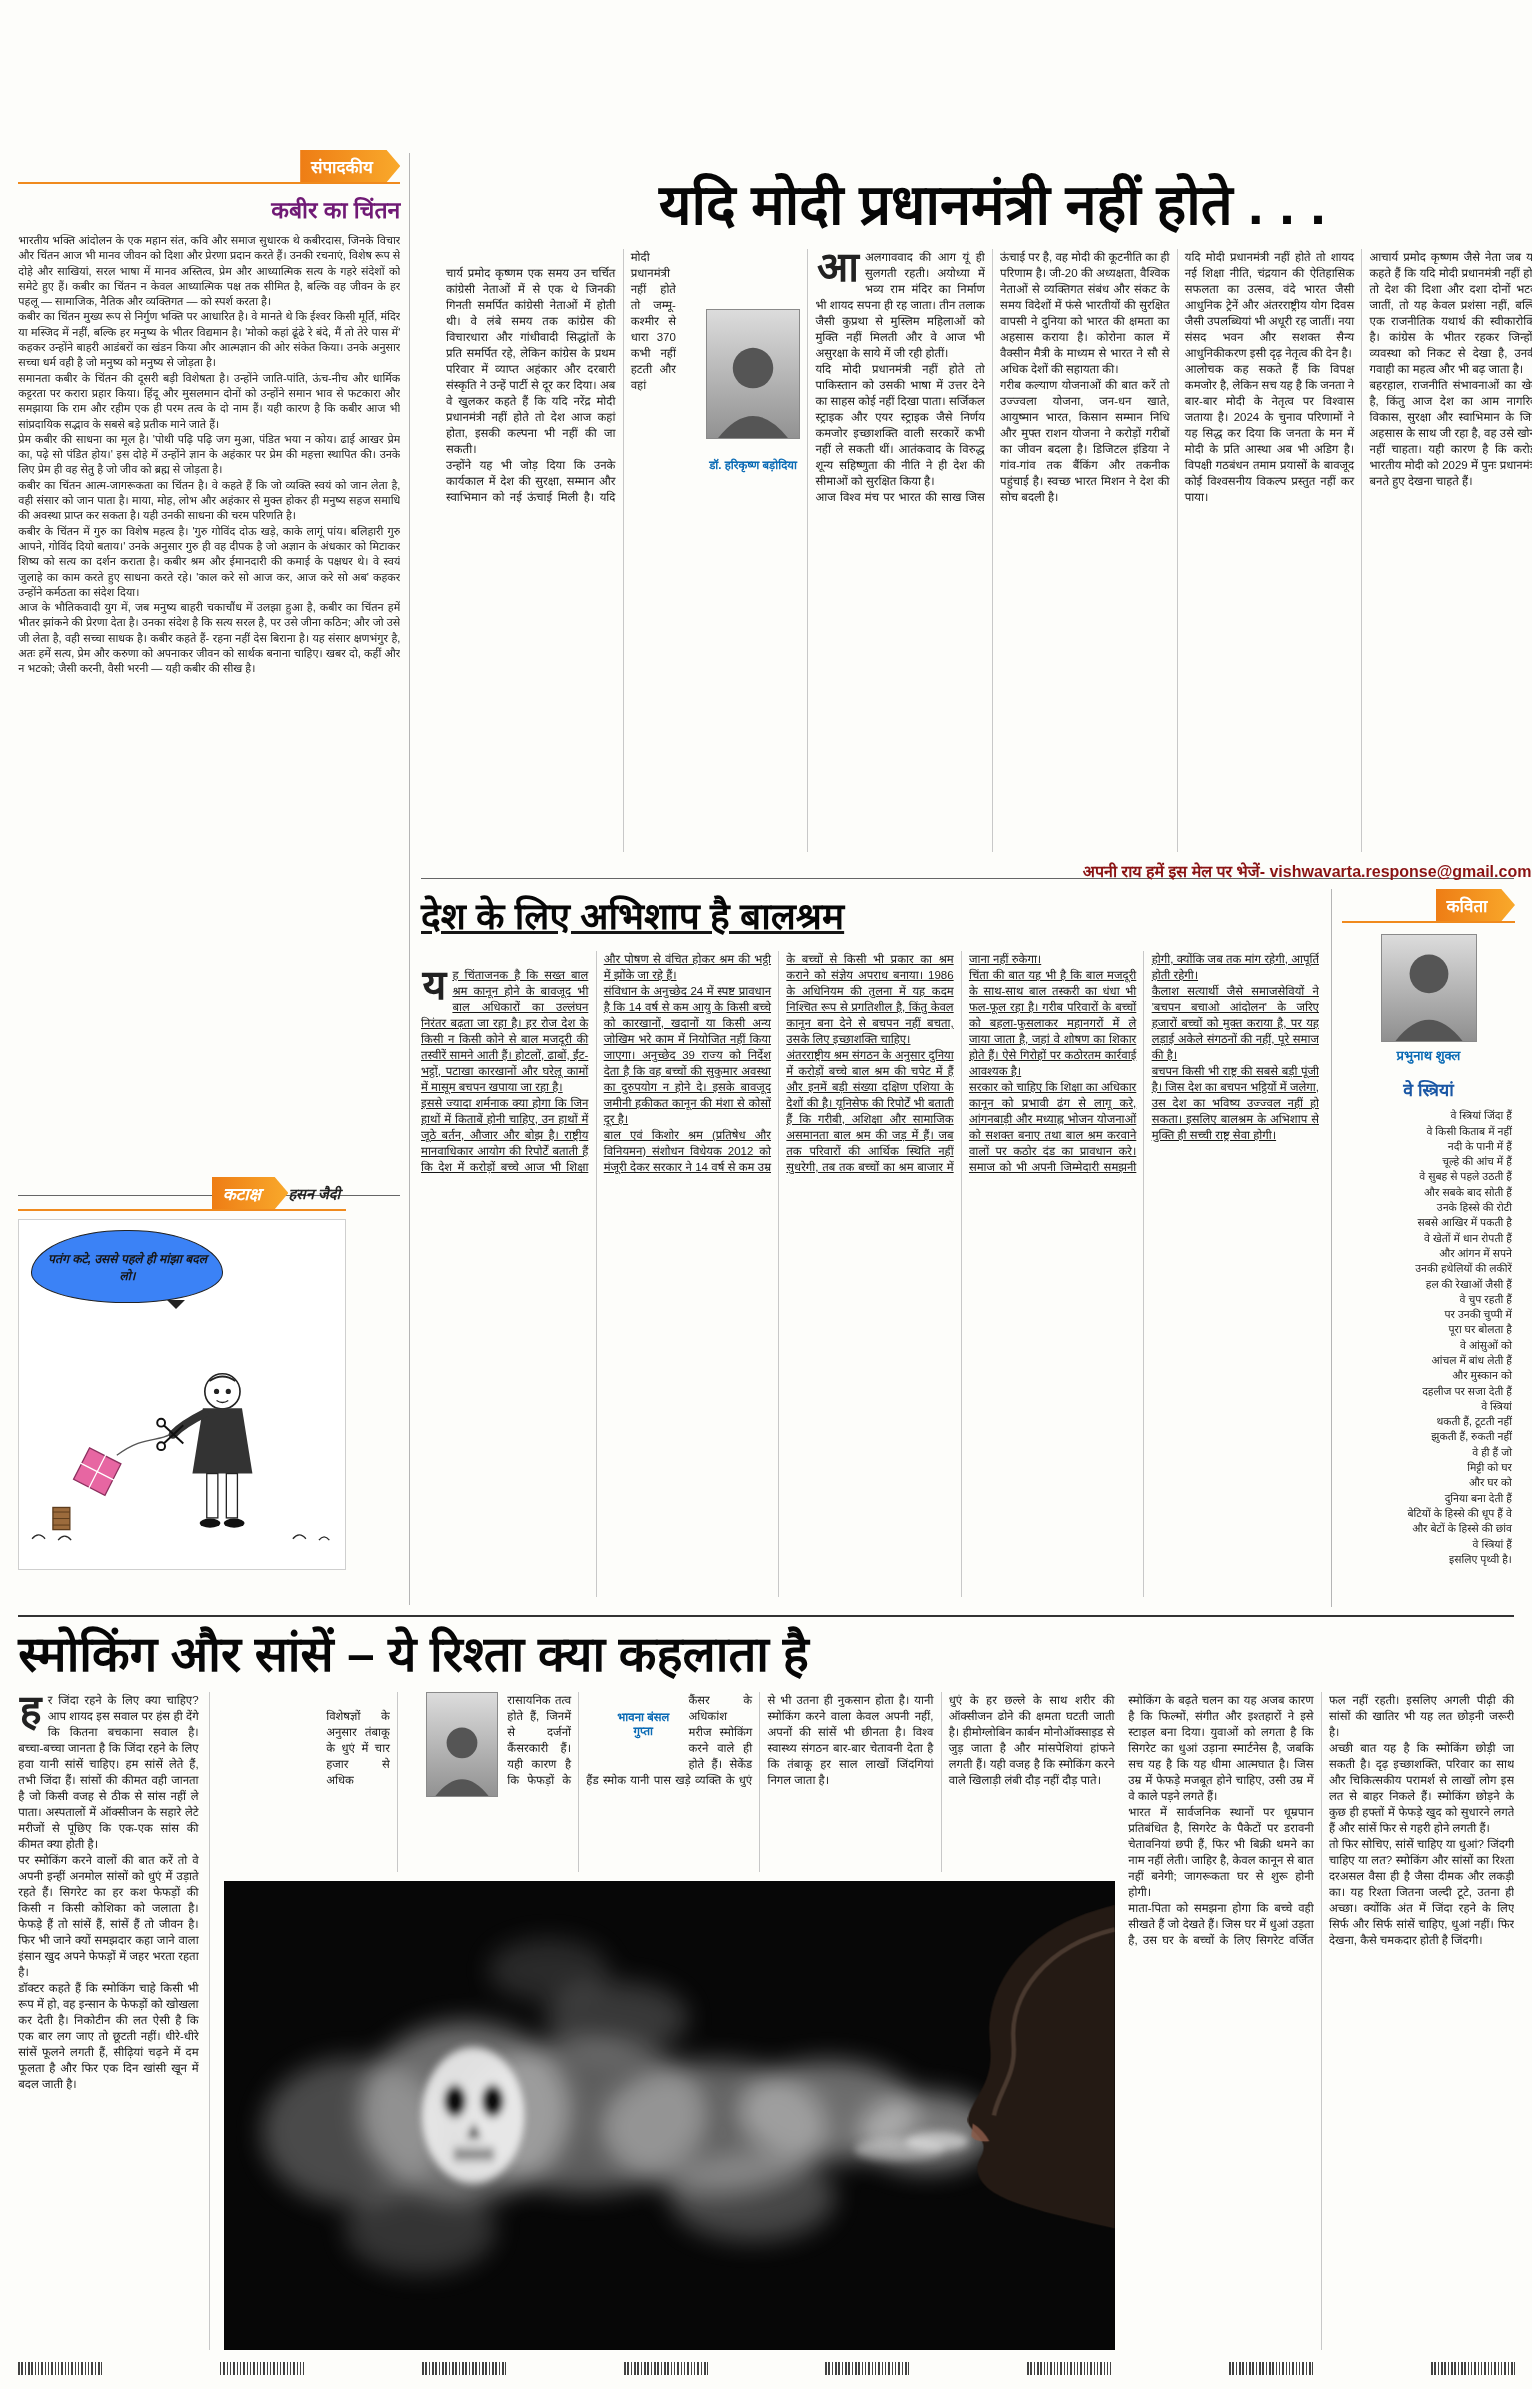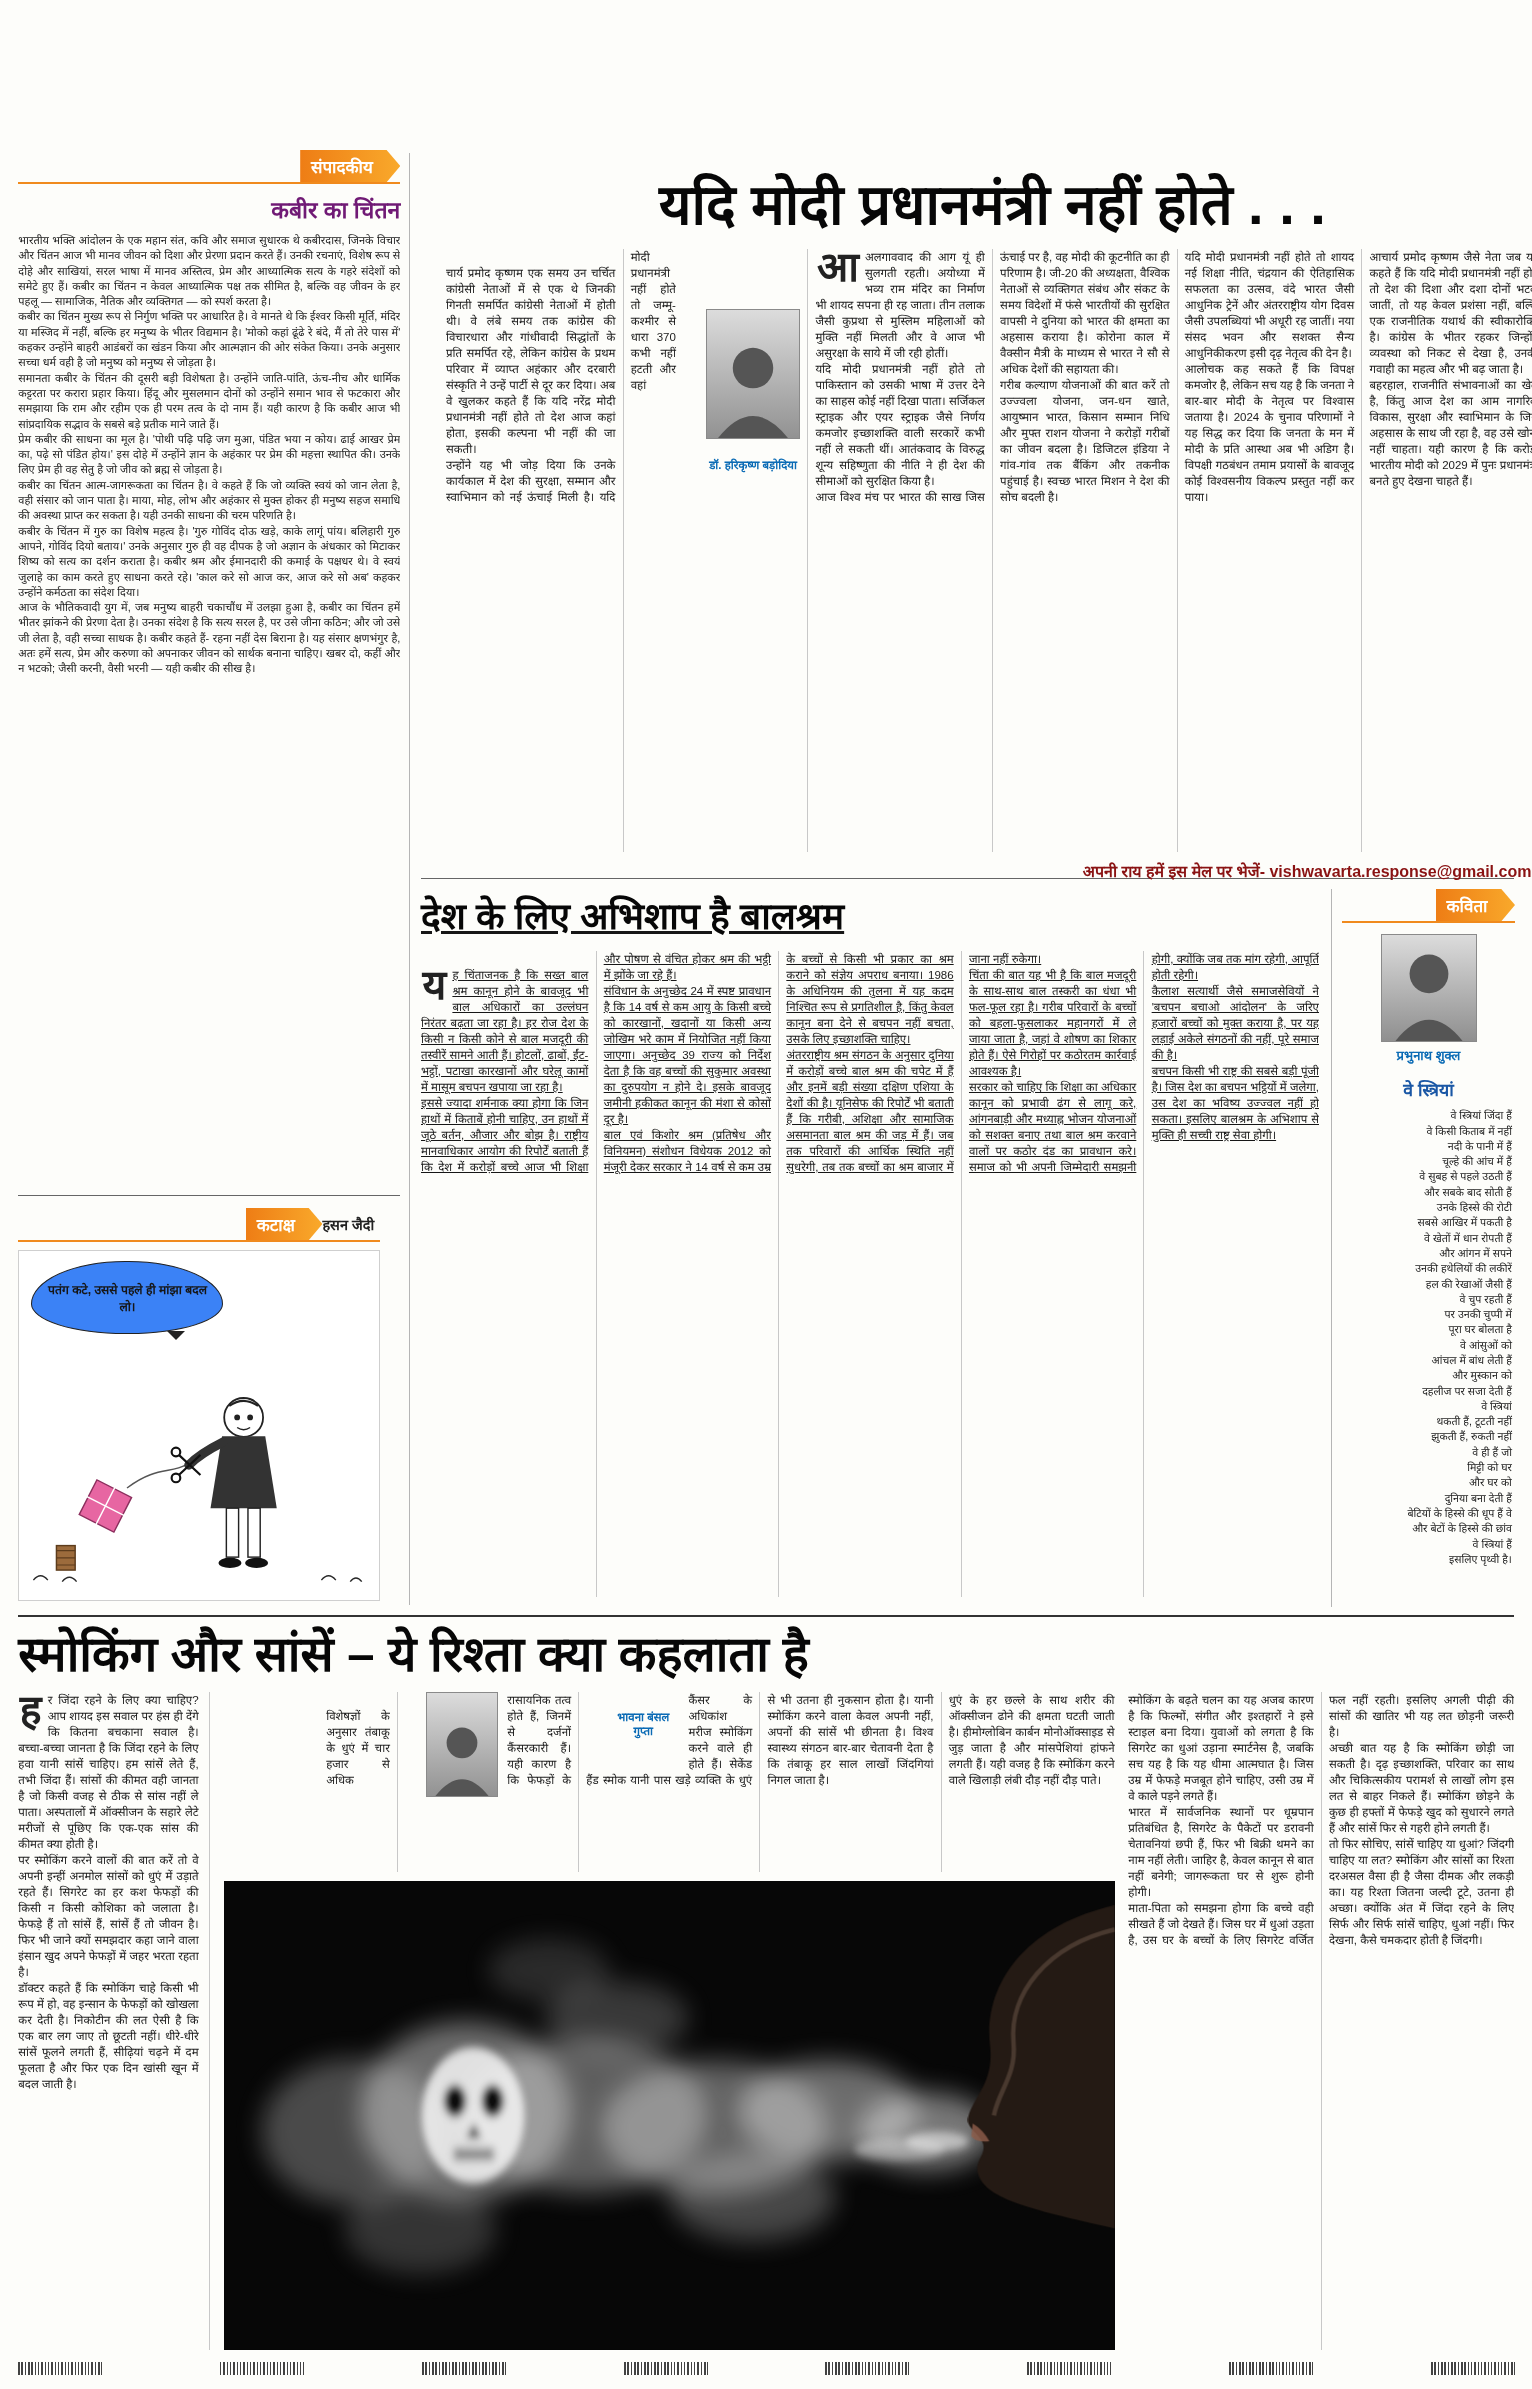--- a/index.html
+++ b/index.html
@@ -56,21 +56,21 @@
   figure.photo-fig.left .photo { height:105px; }
   .photo svg { position:absolute; inset:0; width:100%; height:100%; }
   figcaption { font-size:11.5px; font-weight:700; color:#0b6bb5; text-align:center; margin-top:3.8px; line-height:1.2; }
 
   
   .editorial { position:absolute; left:18.3px; top:150px; width:382px; }
   .ed-title { font-size:23px; font-weight:800; text-align:right; margin:9.2px 0 7.6px; color:#701a75; }
   .ed-body { height:956px; overflow:hidden; font-size:11px; line-height:15.3px; }
 
   
-  .cartoon { position:absolute; left:18.3px; top:1208px; width:362px; height:397px; }
+  .cartoon { position:absolute; left:18.3px; top:1177px; width:328px; height:397px;font-style:italic; }
   .cartoon-frame { position:relative; margin-top:7.6px; height:351px; background:#fff; border:0.8px solid #cfcfcf; overflow:hidden; }
   .bubble { position:absolute; top:10.7px; left:12.2px; width:192px; min-height:73px;
     border:1.9px solid #222; border-radius:50% 50% 50% 50% / 60% 60% 42% 42%;
     background:#3b82f6; display:flex; align-items:center; justify-content:center;
     text-align:center; font-size:12.2px; font-weight:600; padding:12.2px 15.3px; z-index:2; }
   .bubble::after { content:""; position:absolute; bottom:-15.3px; right:37px;
     border:9.2px solid transparent; border-top-color:#222; }
   .cartoon-svg { position:absolute; left:0; bottom:0; width:100%; height:260px; }
 
   

